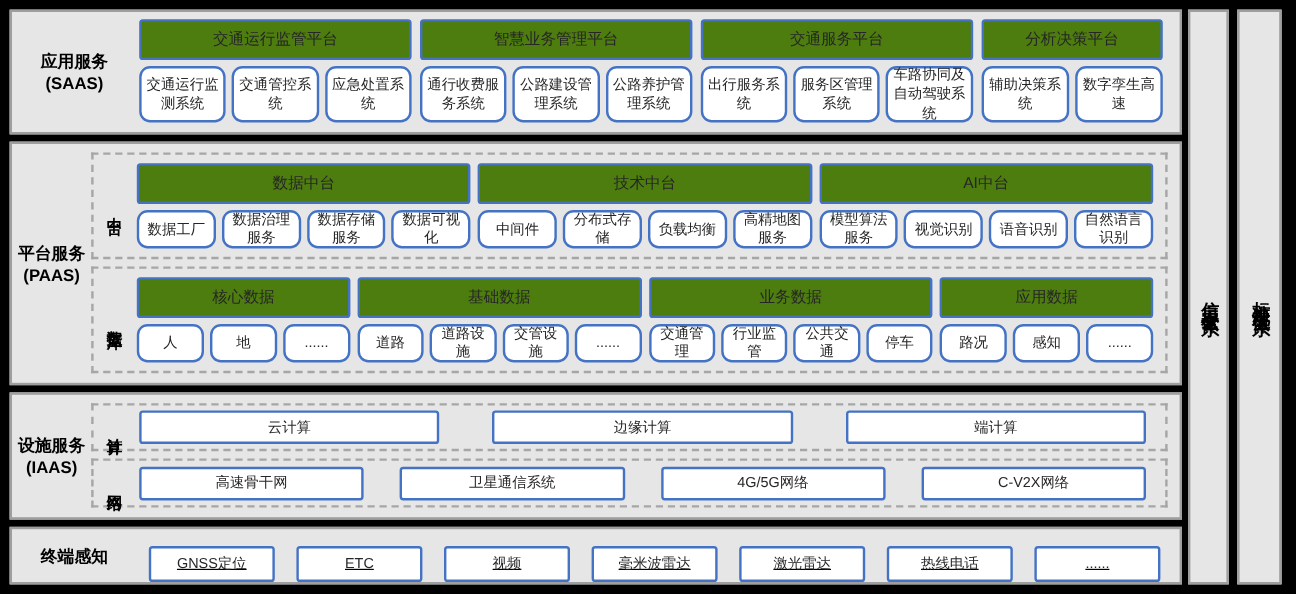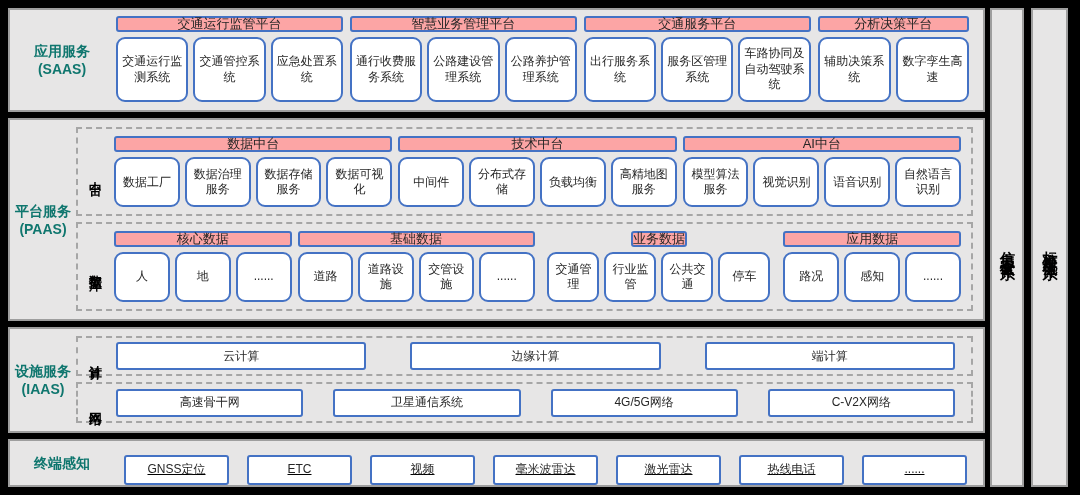--- a/index.html
+++ b/index.html
@@ -6,28 +6,28 @@
   body{font-family:"Liberation Sans", sans-serif;}
   *{box-sizing:border-box;}
   .stage{position:relative;width:1080px;height:495px;background:#000;overflow:hidden;}
   .main-col{position:absolute;left:8px;top:8px;width:977px;height:479px;display:flex;flex-direction:column;gap:6px;}
   .panel{background:#e7e6e6;border:2px solid #9e9e9e;display:flex;flex-basis:0;min-height:0;}
   .panel.saas{flex-grow:104;}
   .panel.paas{flex-grow:206;}
   .panel.iaas{flex-grow:105;}
   .panel.term{flex-grow:46;}
   .layer-label{display:flex;flex-direction:column;justify-content:center;align-items:center;
-    font-weight:bold;font-size:14px;color:#0f766e;line-height:1.3;flex-shrink:0;text-align:center;}
+    font-weight:bold;font-size:14px;color:#000000;line-height:1.3;flex-shrink:0;text-align:center;}
   .w-wide{width:104px;}
   .w-narrow{width:66px;}
   
   .groups{flex:1;display:flex;gap:7px;padding:6px 14px 7px 2px;min-width:0;}
   .panel.saas .groups{padding:6px 14px 8px 2px;}
   .group{display:flex;flex-direction:column;gap:5px;flex-basis:0;min-width:0;}
-  .plat{background:#fca5a5;border:2px solid #4472c4;border-radius:3px;height:16px;flex-shrink:0;
+  .plat{background:#4d7c0f;border:2px solid #4472c4;border-radius:3px;height:34px;flex-shrink:0;
     display:flex;align-items:center;justify-content:center;font-size:13px;color:#262626;}
   .sysrow{flex:1;display:flex;gap:5px;min-height:0;}
   .sys{flex:1;background:#fff;border:2px solid #4472c4;border-radius:9px;display:flex;
     align-items:center;justify-content:center;text-align:center;font-size:12px;color:#262626;
     line-height:1.3;padding:2px 3px;word-break:break-all;min-width:0;}
   
   .sections{flex:1;display:flex;flex-direction:column;gap:6px;padding:7px 10px 8px 0;min-width:0;}
   .dsec{flex:1;border:2px dashed #a6a6a6;display:flex;align-items:stretch;padding:5px 6px 5px 4px;gap:4px;min-height:0;}
   .sec-label{width:26px;display:flex;align-items:center;justify-content:center;flex-shrink:0;}
   .vtext{writing-mode:vertical-rl;text-orientation:upright;font-weight:bold;font-size:13px;color:#000;letter-spacing:1px;}
@@ -148,21 +148,21 @@
               </div>
               <div class="group" style="flex-grow: 4;">
                 <div class="plat">基础数据</div>
                 <div class="sysrow">
                   <div class="sys">道路</div>
                   <div class="sys">道路设施</div>
                   <div class="sys">交管设施</div>
                   <div class="sys">......</div>
                 </div>
               </div>
-              <div class="group" style="flex-grow: 4; align-items: center;">
+              <div class="group" style="flex-grow: 4;">
                 <div class="plat">业务数据</div>
                 <div class="sysrow">
                   <div class="sys">交通管理</div>
                   <div class="sys">行业监管</div>
                   <div class="sys">公共交通</div>
                   <div class="sys">停车</div>
                 </div>
               </div>
               <div class="group" style="flex-grow: 3;">
                 <div class="plat">应用数据</div>

